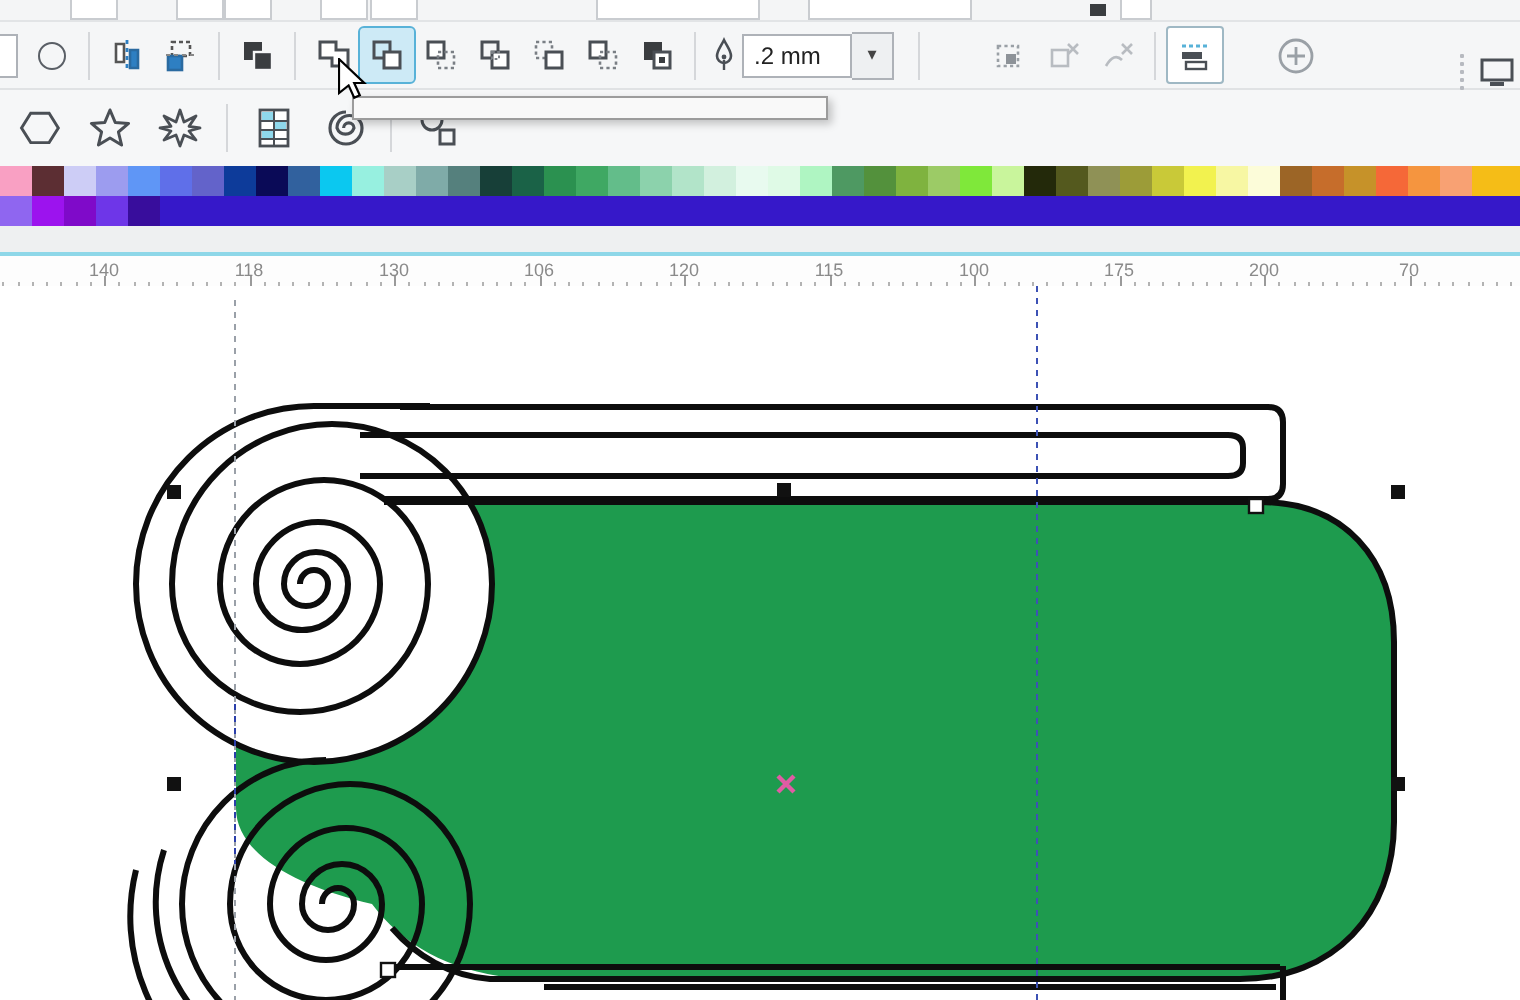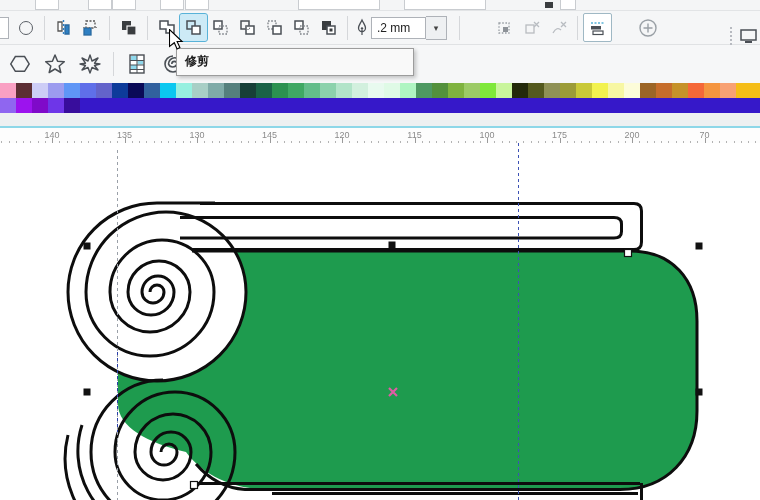--- a/index.html
+++ b/index.html
@@ -379,25 +379,25 @@
     <div class="r-min" style="left: 711.75px;"></div>
     <div class="r-min" style="left: 719px;"></div>
     <div class="r-min" style="left: 726.25px;"></div>
     <div class="r-min" style="left: 733.5px;"></div>
     <div class="r-min" style="left: 740.75px;"></div>
     <div class="r-min" style="left: 748px;"></div>
     <div class="r-min" style="left: 755.25px;"></div>
     <div class="r-maj" style="left: 52px;"></div>
     <div class="r-label" style="left: 52px; text-align: center;">140</div>
     <div class="r-maj" style="left: 124.5px;"></div>
-    <div class="r-label" style="left: 124.5px;">135</div>
+    <div class="r-label" style="left: 124.5px;">118</div>
     <div class="r-maj" style="left: 197px;"></div>
     <div class="r-label" style="left: 197px;">130</div>
     <div class="r-maj" style="left: 269.5px;"></div>
-    <div class="r-label" style="left: 269.5px;">145</div>
+    <div class="r-label" style="left: 269.5px;">106</div>
     <div class="r-maj" style="left: 342px;"></div>
     <div class="r-label" style="left: 342px;">120</div>
     <div class="r-maj" style="left: 414.5px;"></div>
     <div class="r-label" style="left: 414.5px;">115</div>
     <div class="r-maj" style="left: 487px;"></div>
     <div class="r-label" style="left: 487px;">100</div>
     <div class="r-maj" style="left: 559.5px;"></div>
     <div class="r-label" style="left: 559.5px;">175</div>
     <div class="r-maj" style="left: 632px;"></div>
     <div class="r-label" style="left: 632px;">200</div>
@@ -441,18 +441,17 @@
         <rect x="83.5" y="388.5" width="7" height="7" fill="#111"></rect>
         <rect x="695.5" y="388.5" width="7" height="7" fill="#111"></rect>
         <rect x="624.5" y="249.5" width="7" height="7" fill="#fff" stroke="#111" stroke-width="1.2"></rect>
         <rect x="190.5" y="481.5" width="7" height="7" fill="#fff" stroke="#111" stroke-width="1.2"></rect>
         <path d="M389 388 L397 396 M397 388 L389 396" stroke="#E05CA4" stroke-width="2.2" fill="none"></path>
       </g>
 </svg>
 </div>
 
 <div class="tooltip">
-  <div class="tt-title">修剪</div>
 </div>
 
 <div style="position: absolute; left: 169px; top: 29px; z-index: 40; pointer-events: none;"><svg width="16" height="22" viewBox="0 0 16 22">
       <polygon points="0.5,0.5 0.5,17.5 5.3,13.7 8.1,19.9 10.9,18.6 8.1,12.5 13.1,12.5" fill="#fff" stroke="#000" stroke-width="1.1"></polygon>
     </svg></div>
 
 </body></html>

